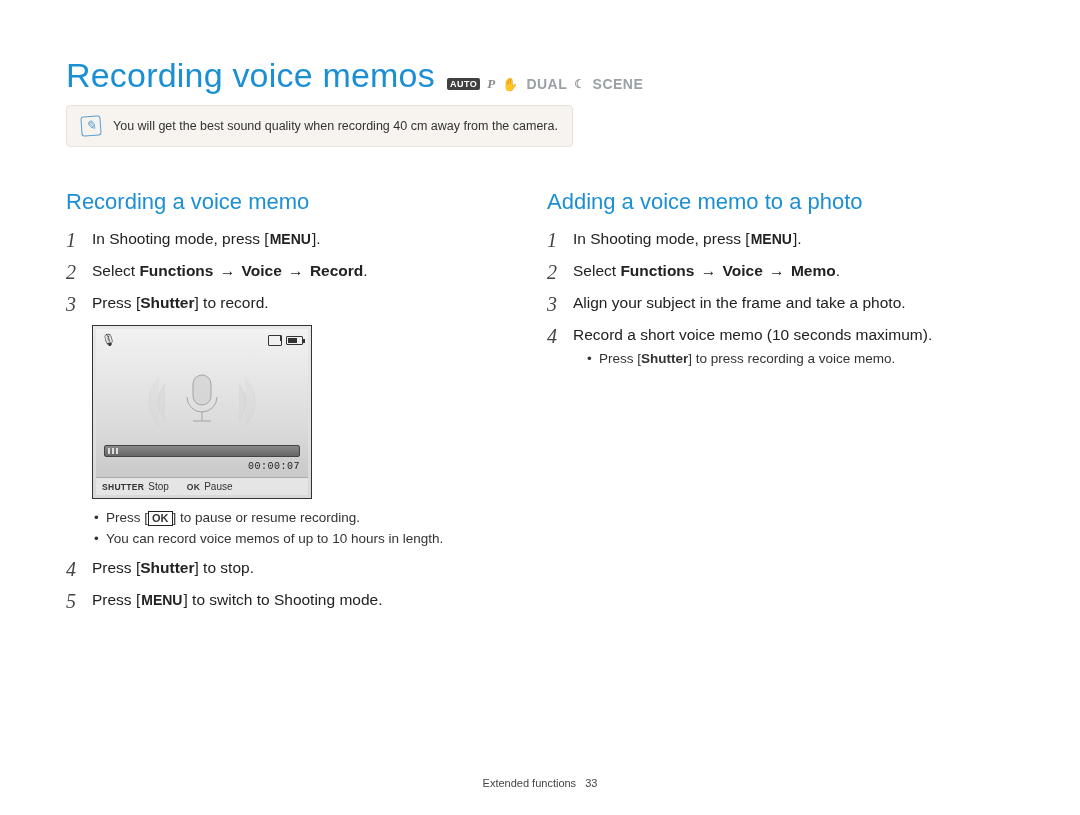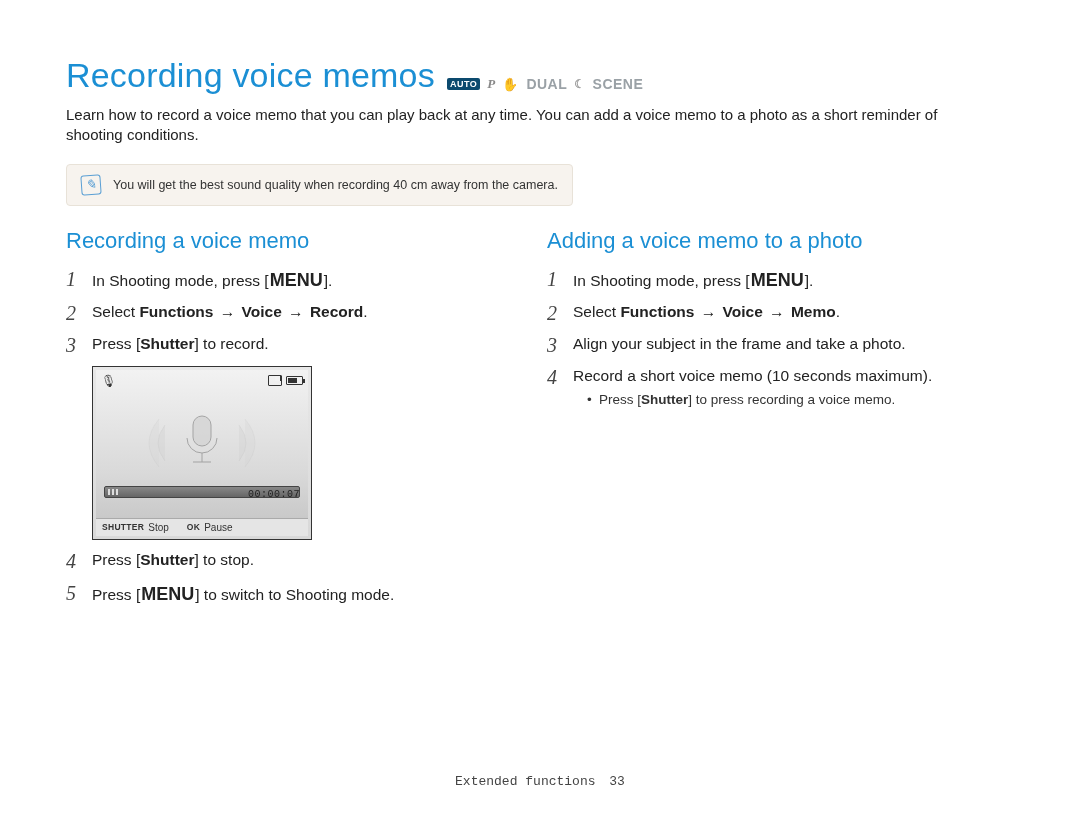--- a/index.html
+++ b/index.html
@@ -1,82 +1,81 @@
 <!DOCTYPE html>
 <html><head>
 <meta charset="utf-8">
 <style>
   * { box-sizing: border-box; margin: 0; padding: 0; }
   html, body { width: 1080px; height: 815px; background: #fff; font-family: Arial, Helvetica, sans-serif; color: #222; }
   .page { padding: 56px 100px 30px 66px; position: relative; height: 100%; }
   .title-row { display: flex; align-items: baseline; gap: 12px; margin-bottom: 10px; }
   .title { color: #1b8fd4; font-size: 34px; font-weight: 400; letter-spacing: 0.2px; }
   .modes { display: flex; align-items: center; gap: 7px; font-size: 11px; color: #9aa1a6; font-weight: 600; letter-spacing: 0.5px; }
-  .mode-auto { background: #0c4a6e; color: #fff; font-size: 9px; padding: 1px 3px; border-radius: 2px; font-weight: 700; }
+  .mode-auto { background: #404040; color: #fff; font-size: 9px; padding: 1px 3px; border-radius: 2px; font-weight: 700; }
   .mode-p { font-family: Georgia, serif; font-style: italic; font-size: 13px; color: #888; }
   .mode-hand { font-size: 13px; color: #999; }
   .mode-dual, .mode-scene { font-size: 14px; color: #9aa1a6; }
   .mode-night { font-size: 12px; color: #999; }
   .intro { font-size: 15px; line-height: 1.35; color: #222; margin-bottom: 18px; font-weight: 300; }
   .tip { display: flex; align-items: center; gap: 12px; background: #f7f3ee; border: 1px solid #e8e2d8; border-radius: 4px; padding: 10px 14px; margin-bottom: 22px; width: fit-content; }
   .tip-icon { width: 20px; height: 20px; border: 1.5px solid #5a9fd4; border-radius: 3px; display: flex; align-items: center; justify-content: center; color: #5a9fd4; font-style: italic; font-family: Georgia, serif; font-size: 13px; transform: rotate(-4deg); }
   .tip-text { font-size: 12.5px; color: #333; font-weight: 300; }
   .cols { display: flex; gap: 48px; }
-  .col { flex: 1; }
+  .col { flex: 1; margin-top: 20px; }
   .sec-h { color: #1b8fd4; font-size: 22px; font-weight: 400; margin-bottom: 14px; }
   .step { display: flex; gap: 10px; margin-bottom: 10px; align-items: flex-start; }
   .step-num { font-family: Georgia, "Times New Roman", serif; font-style: italic; font-size: 20px; color: #444; min-width: 16px; font-weight: 400; line-height: 1.1; }
   .step-body { font-size: 15.5px; line-height: 1.35; color: #222; font-weight: 300; flex: 1; }
   .step-body b, .step-body strong { font-weight: 600; }
-  .btn-label { display: inline-block; font-weight: 700; font-size: 18px; padding: 0 1px; }
+  .btn-label { display: inline-block; font-weight: 700; font-size: 14px; padding: 0 1px; }
   .arrow { padding: 0 2px; }
   .bullets { list-style: none; padding-left: 14px; margin-top: 4px; }
   .bullets li { font-size: 13.5px; color: #333; position: relative; padding-left: 12px; line-height: 1.35; margin-bottom: 3px; font-weight: 300; }
   .bullets li::before { content: "•"; position: absolute; left: 0; top: 0; }
   .screen-wrap { margin: 6px 0 10px 26px; }
   .screen { width: 220px; border: 1px solid #333; background: linear-gradient(#e8e8e8, #d8d8d8); padding: 3px; }
   .screen-inner { background: linear-gradient(#f2f2f2 0%, #d9d9d9 70%, #c9c9c9 100%); position: relative; height: 148px; }
   .screen-top { display: flex; justify-content: space-between; align-items: center; padding: 4px 5px 0 5px; }
   .mic-top-icon { font-size: 12px; color: #333; }
   .batt-row { display: flex; gap: 4px; align-items: center; font-size: 11px; color: #333; }
   .batt { width: 17px; height: 9px; border: 1px solid #333; border-radius: 1px; position: relative; }
   .batt::after { content: ""; position: absolute; right: -3px; top: 2px; width: 2px; height: 4px; background: #333; }
   .batt .fill { position: absolute; left: 1px; top: 1px; bottom: 1px; width: 60%; background: #333; }
   .card-icon { width: 14px; height: 11px; border: 1px solid #333; border-radius: 1px; position: relative; }
   .card-icon::before { content: ""; position: absolute; right: 0; top: -1px; width: 5px; height: 5px; border-top: 1px solid #333; border-right: 1px solid #333; background: linear-gradient(#f2f2f2,#f2f2f2); transform: none; }
   .mic-center { position: absolute; top: 40px; left: 0; right: 0; display: flex; justify-content: center; align-items: center; }
   .mic-center svg { opacity: 0.85; }
   .progress-bar { position: absolute; bottom: 20px; left: 8px; right: 8px; height: 12px; background: linear-gradient(#888,#666); border: 1px solid #444; border-radius: 2px; display: flex; align-items: center; padding: 0 3px; gap: 2px; }
   .progress-bar .seg { width: 2px; height: 6px; background: #ddd; }
-  .timecode { position: absolute; bottom: 18px; right: 8px; font-family: "Courier New", monospace; font-size: 10px; color: #222; letter-spacing: 0.5px; }
+  .timecode { position: absolute; bottom: 5px; right: 8px; font-family: "Courier New", monospace; font-size: 10px; color: #222; letter-spacing: 0.5px; }
   .screen-footer { display: flex; align-items: center; background: #e5e5e5; border-top: 1px solid #aaa; padding: 3px 6px; gap: 18px; }
   .sf-item { display: flex; align-items: center; gap: 4px; font-size: 10px; color: #333; }
   .sf-key { font-weight: 700; font-size: 8.5px; letter-spacing: 0.3px; }
-  .footer { position: absolute; bottom: 26px; left: 0; right: 0; text-align: center; font-size: 13px; color: #444; font-weight: 300; font-family: Liberation Mono, monospace; }
+  .footer { position: absolute; bottom: 26px; left: 0; right: 0; text-align: center; font-size: 11px; color: #444; font-weight: 300; }
   .footer .pg { margin-left: 6px; }
   .ok-btn { display:inline-block; border:1px solid #222; padding:0 3px; font-size:11px; font-weight:700; line-height:1.15; vertical-align: baseline; }
 </style>
 </head>
 <body>
 
 <div class="page">
 
   <div class="title-row">
     <div class="title">Recording voice memos</div>
     <div class="modes">
       <span class="mode-auto">AUTO</span>
       <span class="mode-p">P</span>
       <span class="mode-hand">✋</span>
       <span class="mode-dual">DUAL</span>
       <span class="mode-night">☾</span>
       <span class="mode-scene">SCENE</span>
     </div>
   </div>
 
-  <p class="intro">Learn how to record a voice memo that you can play back at any time. You can add a voice memo to a photo as a short reminder of shooting conditions.</p>
 
   <div class="tip">
     <div class="tip-icon">✎</div>
     <div class="tip-text">You will get the best sound quality when recording 40 cm away from the camera.</div>
   </div>
 
   <div class="cols">
 
     <div class="col">
       <div class="sec-h">Recording a voice memo</div>
@@ -143,20 +142,26 @@
               <span>Stop</span>
             </div>
             <div class="sf-item">
               <span class="sf-key">OK</span>
               <span>Pause</span>
             </div>
           </div>
         </div>
       </div>
 
+      <ul class="bullets" style="margin-left:14px;">
+        <li>
+          <span>Press [</span><span class="ok-btn">OK</span><span>] to pause or resume recording.</span>
+        </li>
+        <li>You can record voice memos of up to 10 hours in length.</li>
+      </ul>
 
       <div class="step" style="margin-top:10px;">
         <div class="step-num">4</div>
         <div class="step-body">
           <span>Press [</span><b>Shutter</b><span>] to stop.</span>
         </div>
       </div>
 
       <div class="step">
         <div class="step-num">5</div>

